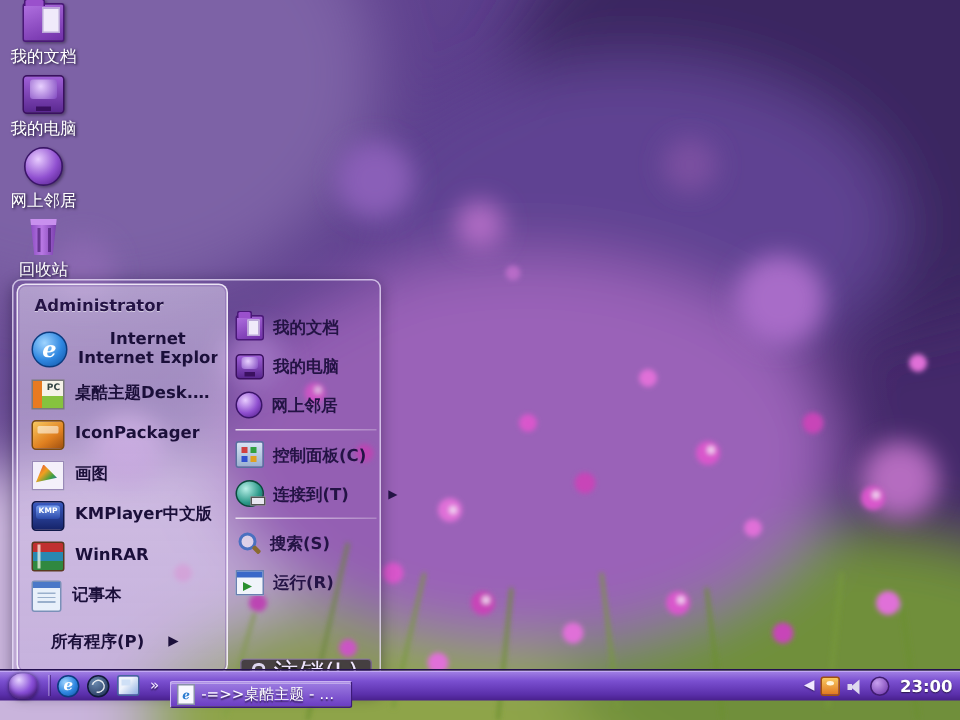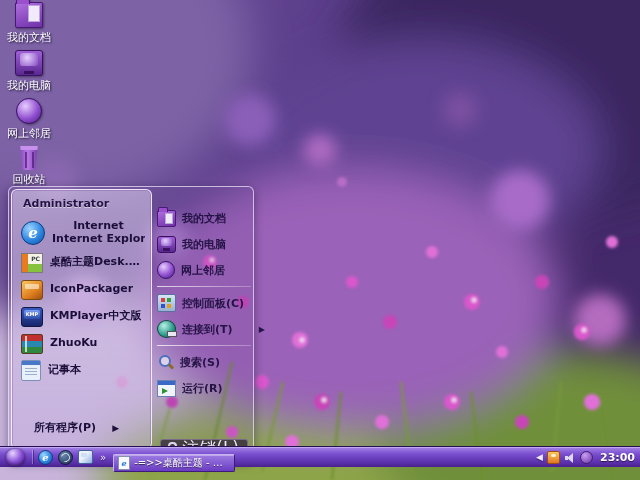--- a/index.html
+++ b/index.html
@@ -289,26 +289,30 @@
         </div>
         <div class="mi">
           <span class="ic ic-zhuoku"></span>
           <span class="txt">桌酷主题Desk.ZhuoKu.Com</span>
         </div>
         <div class="mi">
           <span class="ic ic-iconpackager"></span>
           <span class="txt">IconPackager</span>
         </div>
         <div class="mi">
+          <span class="ic ic-paint"></span>
+          <span class="txt">画图</span>
+        </div>
+        <div class="mi">
           <span class="ic ic-kmplayer"></span>
           <span class="txt">KMPlayer中文版</span>
         </div>
         <div class="mi">
           <span class="ic ic-winrar"></span>
-          <span class="txt">ZhuoKu</span>
+          <span class="txt">WinRAR</span>
         </div>
         <div class="mi">
           <span class="ic ic-notepad"></span>
           <span class="txt">记事本</span>
         </div>
       </div>
 
       <div class="all-programs">
         <span>所有程序(P)</span>
         <span class="arr">▶</span>

